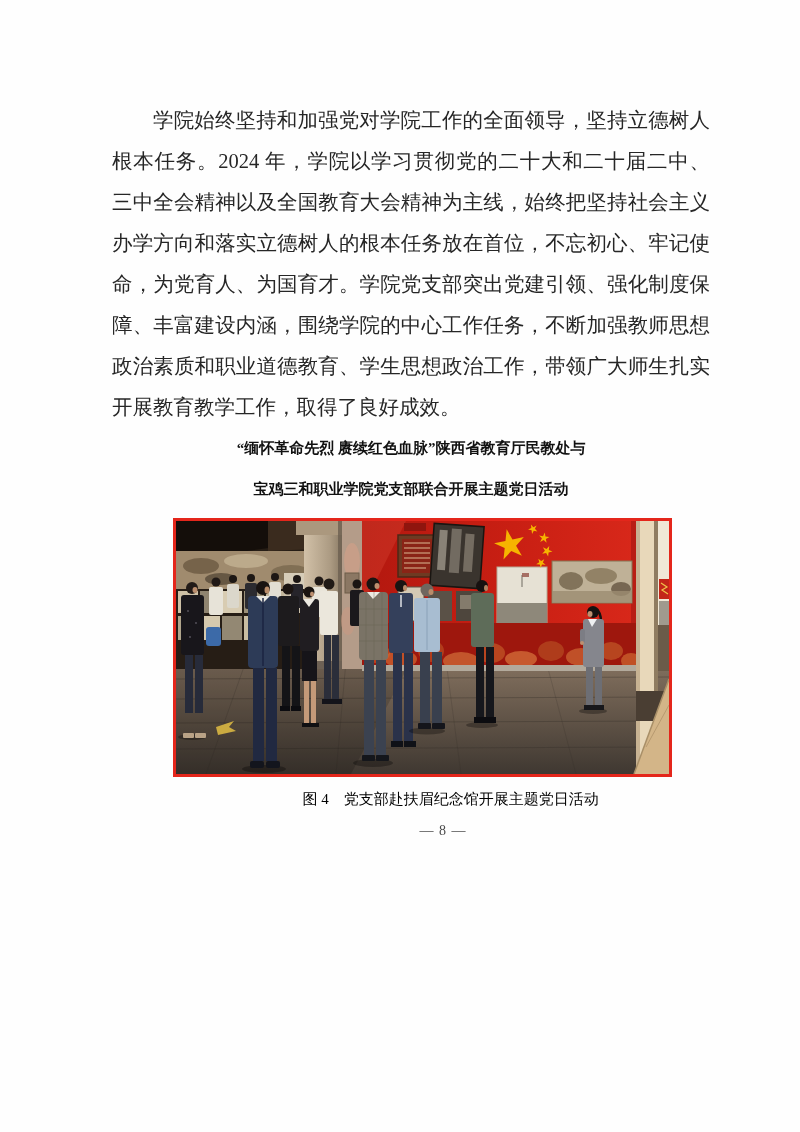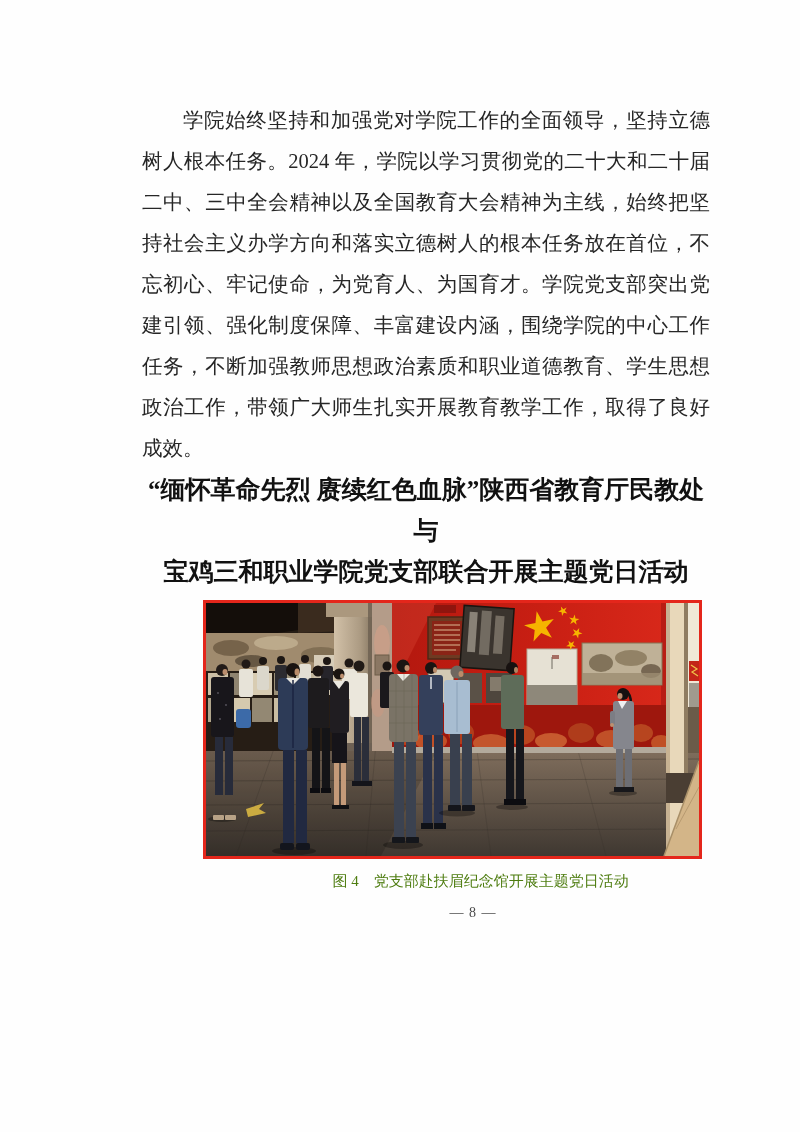--- a/index.html
+++ b/index.html
@@ -3,61 +3,61 @@
 <meta charset="utf-8">
 <style>
   html,body{margin:0;padding:0;background:#ffffff;}
   body{
     width:800px;height:1132px;
     font-family:"Liberation Serif","DejaVu Serif",serif;
     color:#262626;
     overflow:hidden;
   }
   .page{position:relative;width:800px;height:1132px;background:#fefefe;}
-  .content{padding:100px 90px 0 112px;margin-left:30px;}
+  .content{padding:100px 90px 0 112px;}
   .body-para{
     margin:0;
     font-size:20.5px;
     line-height:41px;
     text-align:justify;
     text-justify:inter-ideograph;
     letter-spacing:0;
   }
   .indent{text-indent:2em;}
   .case-label{
     margin:0;
     font-size:20.5px;
     line-height:41px;
   }
   .case-heading{
     margin:0 0 8px 0;
     font-weight:bold;
     color:#111;
-    font-size:25px;
+    font-size:15px;
     line-height:41px;
     text-align:center;
   }
   .figure-wrap{
     margin:4px 0 0 61px;
     width:499px;height:259px;
     border:3px solid #e4261b;
     box-sizing:border-box;
     background:#fff;
     overflow:hidden;
   }
   .figure-wrap svg{display:block;width:493px;height:253px;}
   .figure-caption{
     margin:12px 0 0 61px;
     width:499px;
     padding-left:28px;
     box-sizing:content-box;
     text-align:center;
     font-size:15px;
     line-height:21px;
-    color:#4d7c0f;
+    color:#000000;
   }
   .page-number{
     margin:12px 0 0 231px;
     width:200px;
     text-align:center;
     font-size:14px;
     line-height:18px;
     color:#4a4a4a;
     letter-spacing:1px;
   }

